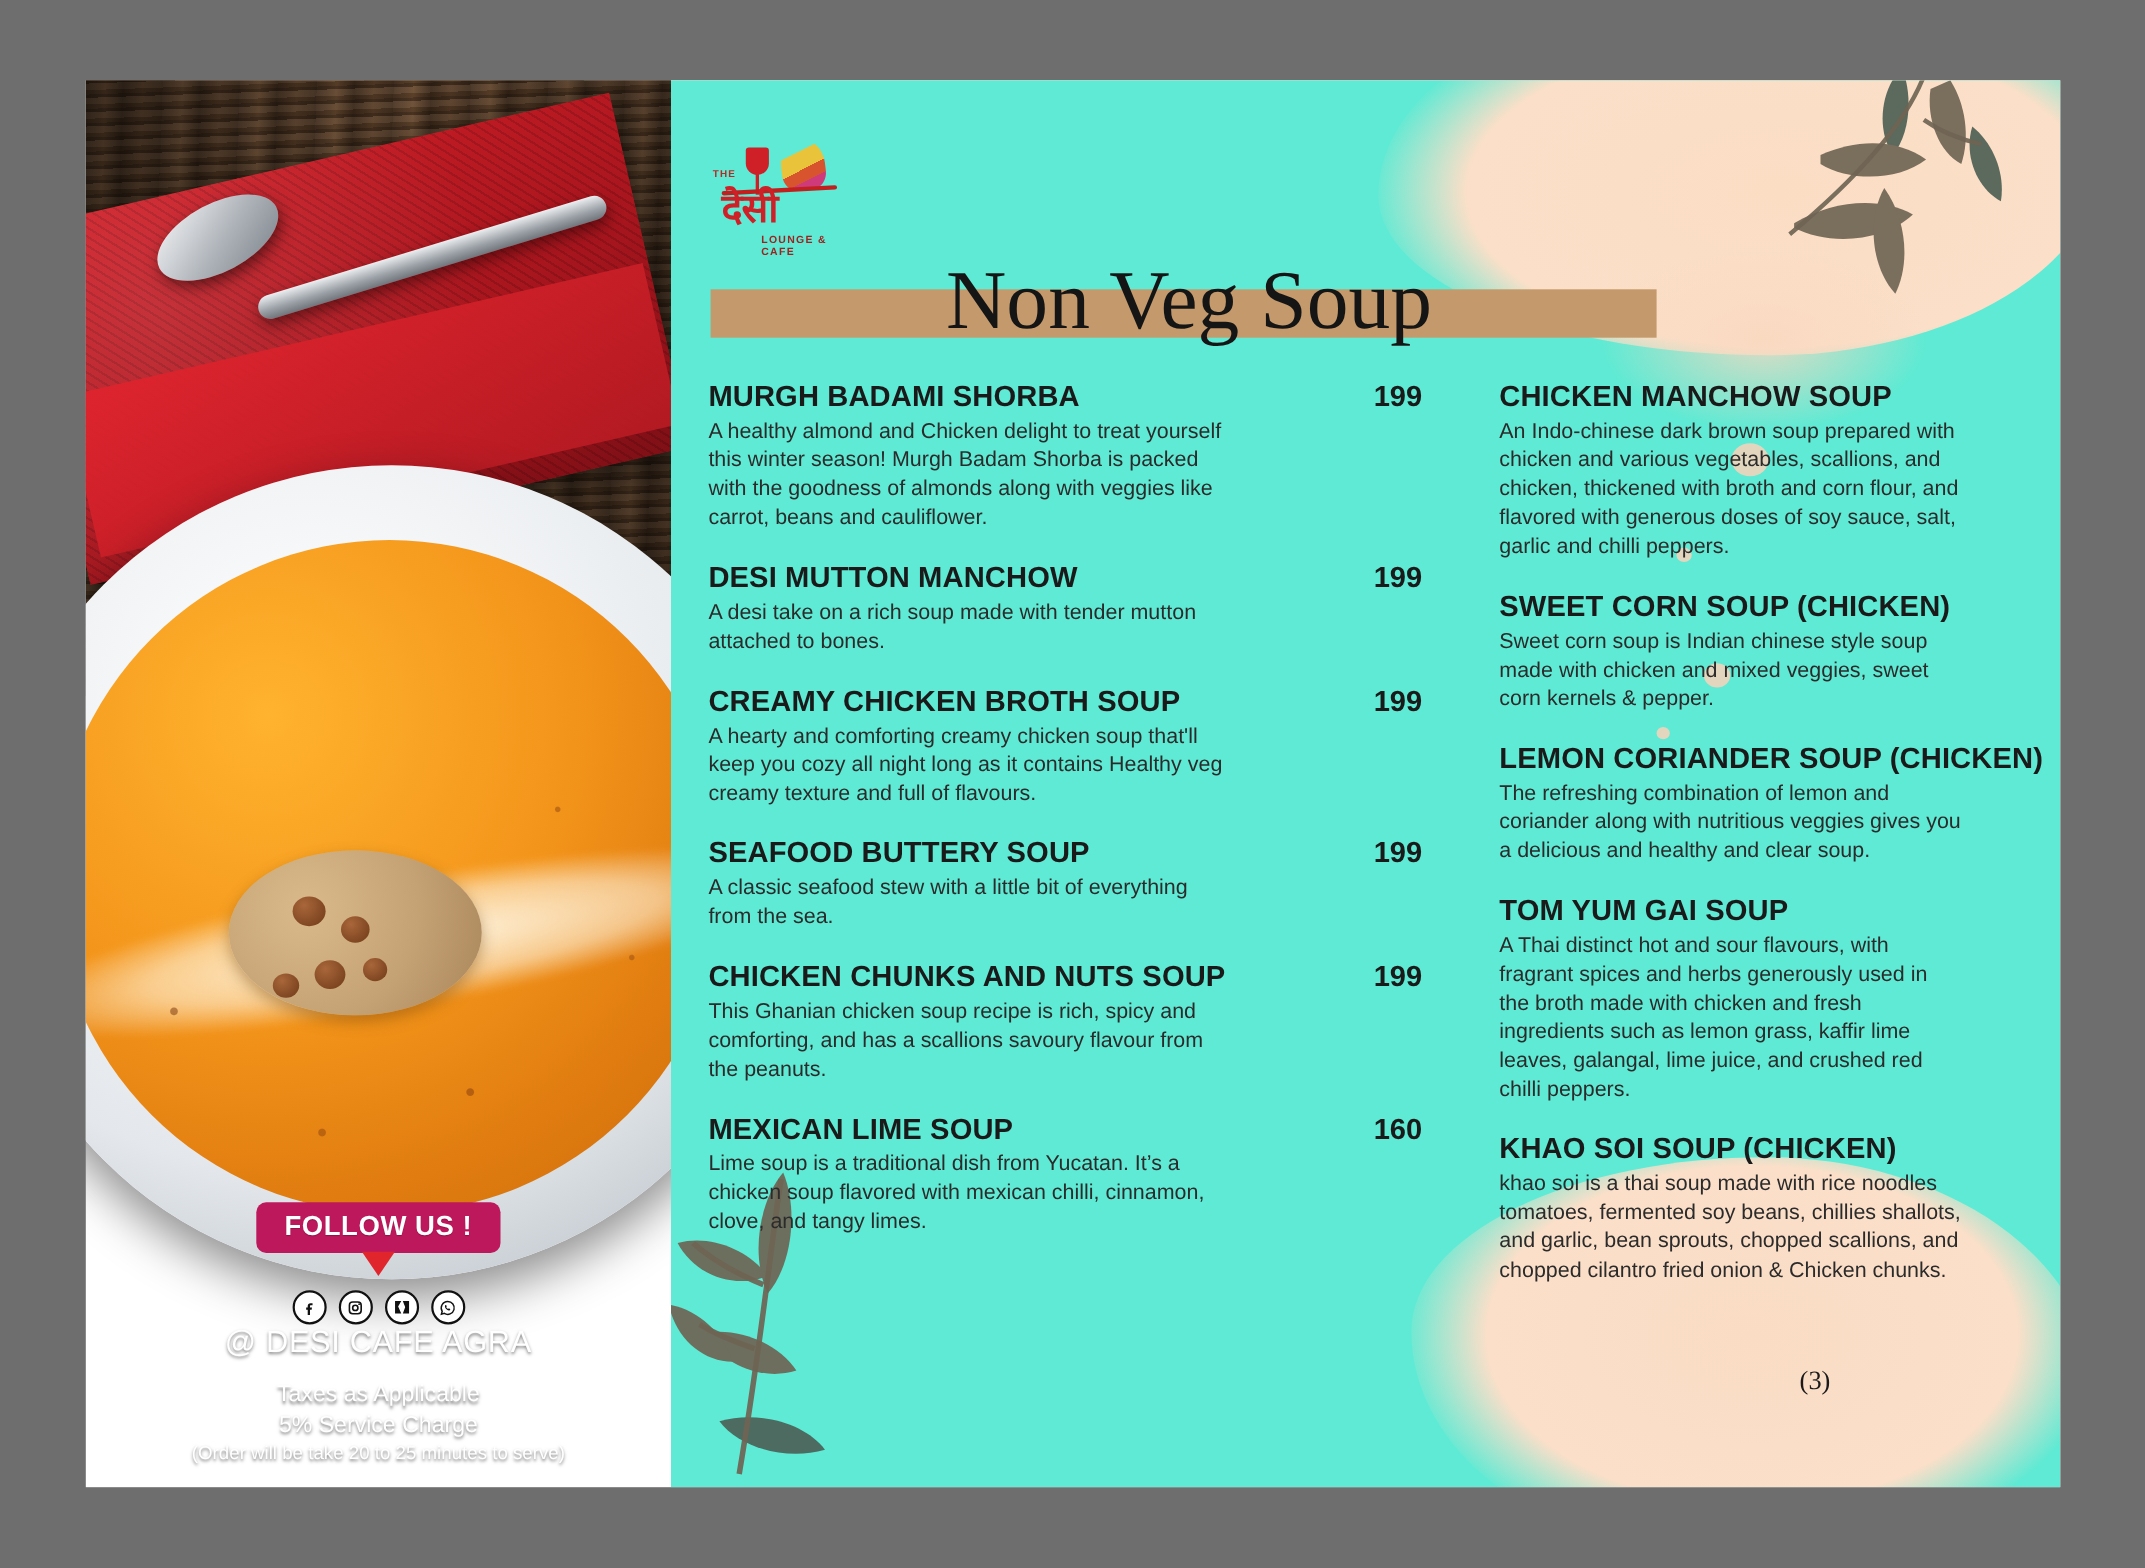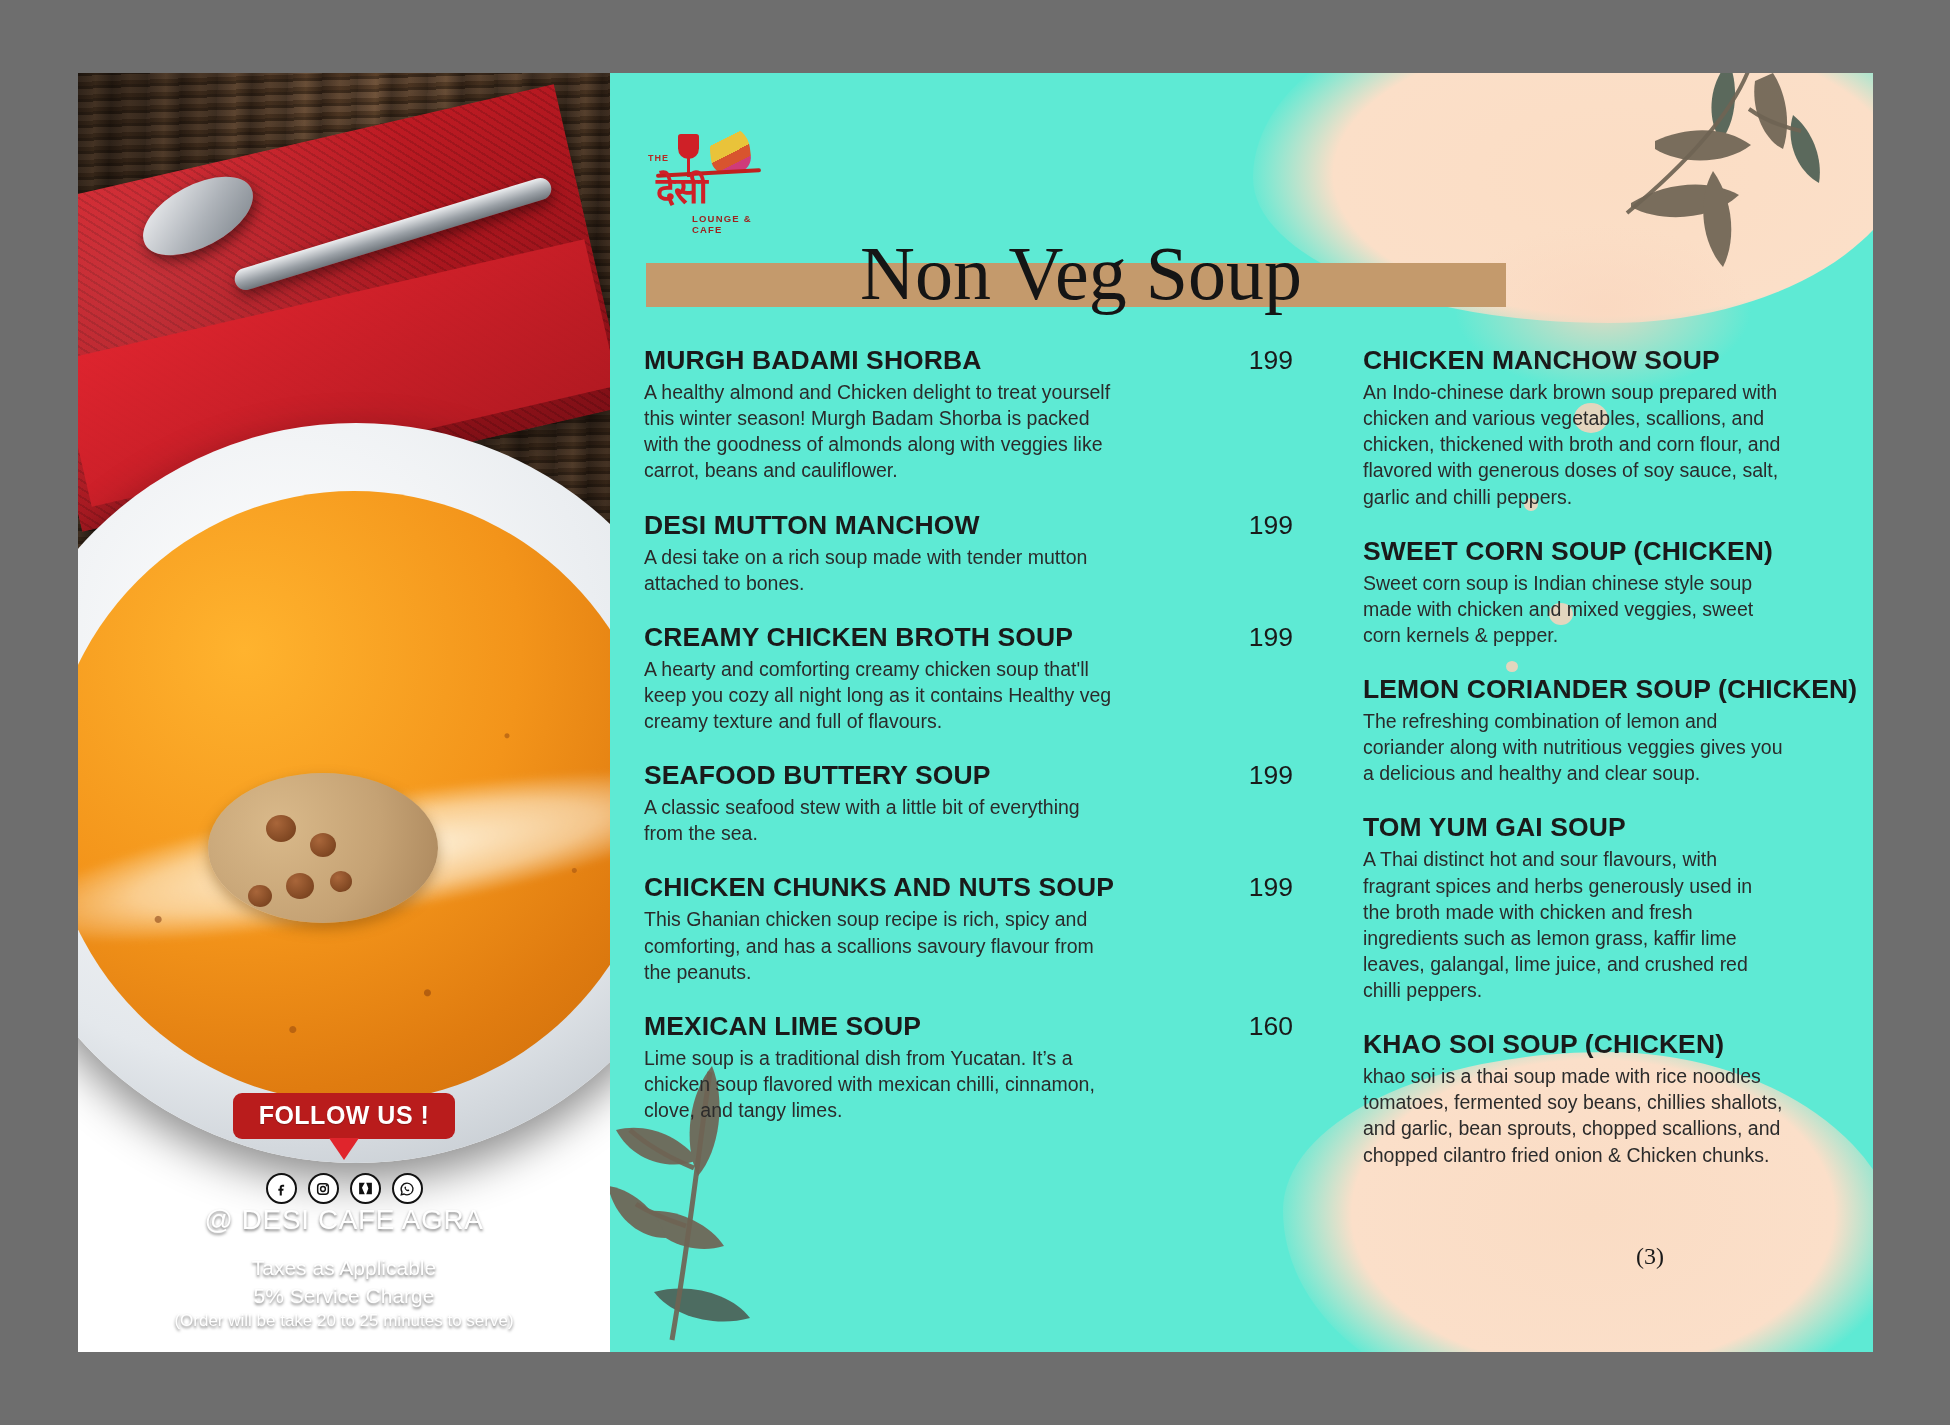--- a/index.html
+++ b/index.html
@@ -113,21 +113,21 @@
   }
   .nut{ position:absolute; border-radius:50%;
         background:radial-gradient(circle at 35% 30%, #a9663a, #6e3a18); }
   
   #follow-block{
     position:absolute; left:0; right:0; bottom:20px;
     text-align:center; color:#fff;
   }
   #follow-badge{
     display:inline-block; position:relative;
-    background:#b91c1c; color:#fff;
+    background:#be185d; color:#fff;
     font-weight:bold; font-size:25px; letter-spacing:.5px;
     padding:8px 26px 9px; border-radius:9px;
     text-shadow:0 1px 1px rgba(0,0,0,.25);
   }
   #follow-badge::after{
     content:""; position:absolute; left:50%; margin-left:-15px; bottom:-21px;
     border-left:15px solid transparent; border-right:15px solid transparent;
     border-top:22px solid #e0252c;
   }
   #social-row{ margin-top:34px; display:flex; justify-content:center; gap:11px; }
@@ -237,21 +237,21 @@
   .mi-head{
     display:flex; align-items:baseline; gap:8px;
     margin-bottom:3px;
   }
   .mi-name{
     font-size:26.5px; font-weight:bold; color:#1a1a1a;
     letter-spacing:.1px; white-space:nowrap;
   }
   .mi-dots{ flex:1 1 auto; min-width:4px; }
   .mi-price{
-    font-size:26.5px; font-weight:normal; color:#1a1a1a;
+    font-size:26.5px; font-weight:bold; color:#1a1a1a;
     white-space:nowrap;
   }
   .mi-desc{
     font-size:19.5px; color:#2b2b2b; line-height:1.34;
     max-width:470px;
   }
   .col.right .mi-desc{ max-width:420px; }
 
   
   #page-number{

